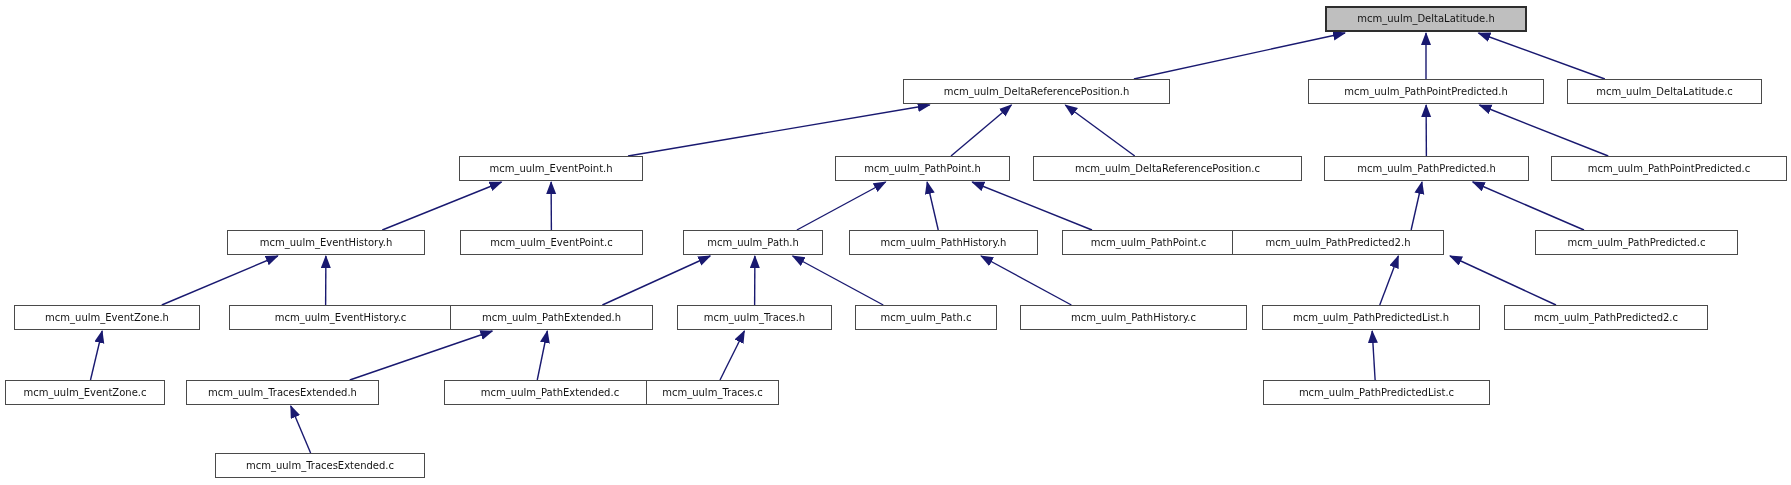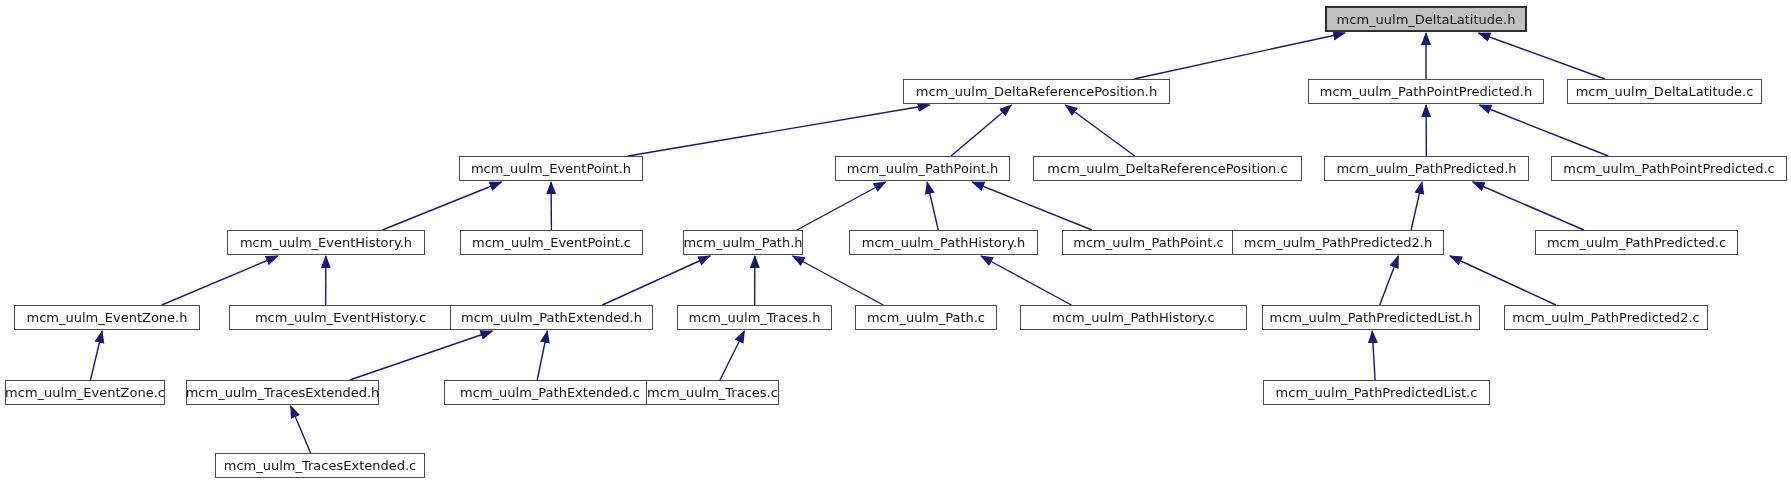--- a/index.html
+++ b/index.html
@@ -7,21 +7,21 @@
     width:1791px;height:485px;position:relative;overflow:hidden;
     font-family:"DejaVu Sans","Liberation Sans",sans-serif;
   }
   #graph{position:absolute;left:0;top:0;width:1791px;height:485px;}
   #edges{position:absolute;left:0;top:0;}
   .node{
     position:absolute;box-sizing:border-box;height:25px;
     background:var(--node-bg,#fff);
     border:1px solid var(--node-border,#4a4a4a);
     display:flex;align-items:center;justify-content:center;
-    font-size:13px;color:var(--text,#141414);
+    font-size:10px;color:var(--text,#141414);
     white-space:nowrap;cursor:pointer;line-height:1;
   }
   .node.current{
     background:var(--hl-bg,#bfbfbf);
     border:2px solid var(--hl-border,#2e2e2e);
     cursor:default;
   }
 </style>
 </head>
 <body style="background: rgb(255, 255, 255);">
@@ -74,21 +74,21 @@
   <div class="node" style="left:1308px;top:79px;width:236px">mcm_uulm_PathPointPredicted.h</div>
 
   <div class="node" style="left:459px;top:156px;width:184px">mcm_uulm_EventPoint.h</div>
   <div class="node" style="left:835px;top:156px;width:175px">mcm_uulm_PathPoint.h</div>
   <div class="node" style="left:1033px;top:156px;width:269px">mcm_uulm_DeltaReferencePosition.c</div>
   <div class="node" style="left:1324px;top:156px;width:205px">mcm_uulm_PathPredicted.h</div>
   <div class="node" style="left:1551px;top:156px;width:236px">mcm_uulm_PathPointPredicted.c</div>
 
   <div class="node" style="left:227px;top:230px;width:198px">mcm_uulm_EventHistory.h</div>
   <div class="node" style="left:460px;top:230px;width:183px">mcm_uulm_EventPoint.c</div>
-  <div class="node" style="left:683px;top:230px;width:120px">mcm_uulm_Path.h</div>
+  <div class="node" style="left:683px;top:230px;width:140px">mcm_uulm_Path.h</div>
   <div class="node" style="left:1062px;top:230px;width:173px">mcm_uulm_PathPoint.c</div>
   <div class="node" style="left:849px;top:230px;width:189px">mcm_uulm_PathHistory.h</div>
   <div class="node" style="left:1232px;top:230px;width:212px">mcm_uulm_PathPredicted2.h</div>
   <div class="node" style="left:1535px;top:230px;width:203px">mcm_uulm_PathPredicted.c</div>
 
   <div class="node" style="left:14px;top:305px;width:186px">mcm_uulm_EventZone.h</div>
   <div class="node" style="left:229px;top:305px;width:223px">mcm_uulm_EventHistory.c</div>
   <div class="node" style="left:450px;top:305px;width:203px">mcm_uulm_PathExtended.h</div>
   <div class="node" style="left:677px;top:305px;width:155px">mcm_uulm_Traces.h</div>
   <div class="node" style="left:855px;top:305px;width:142px">mcm_uulm_Path.c</div>

